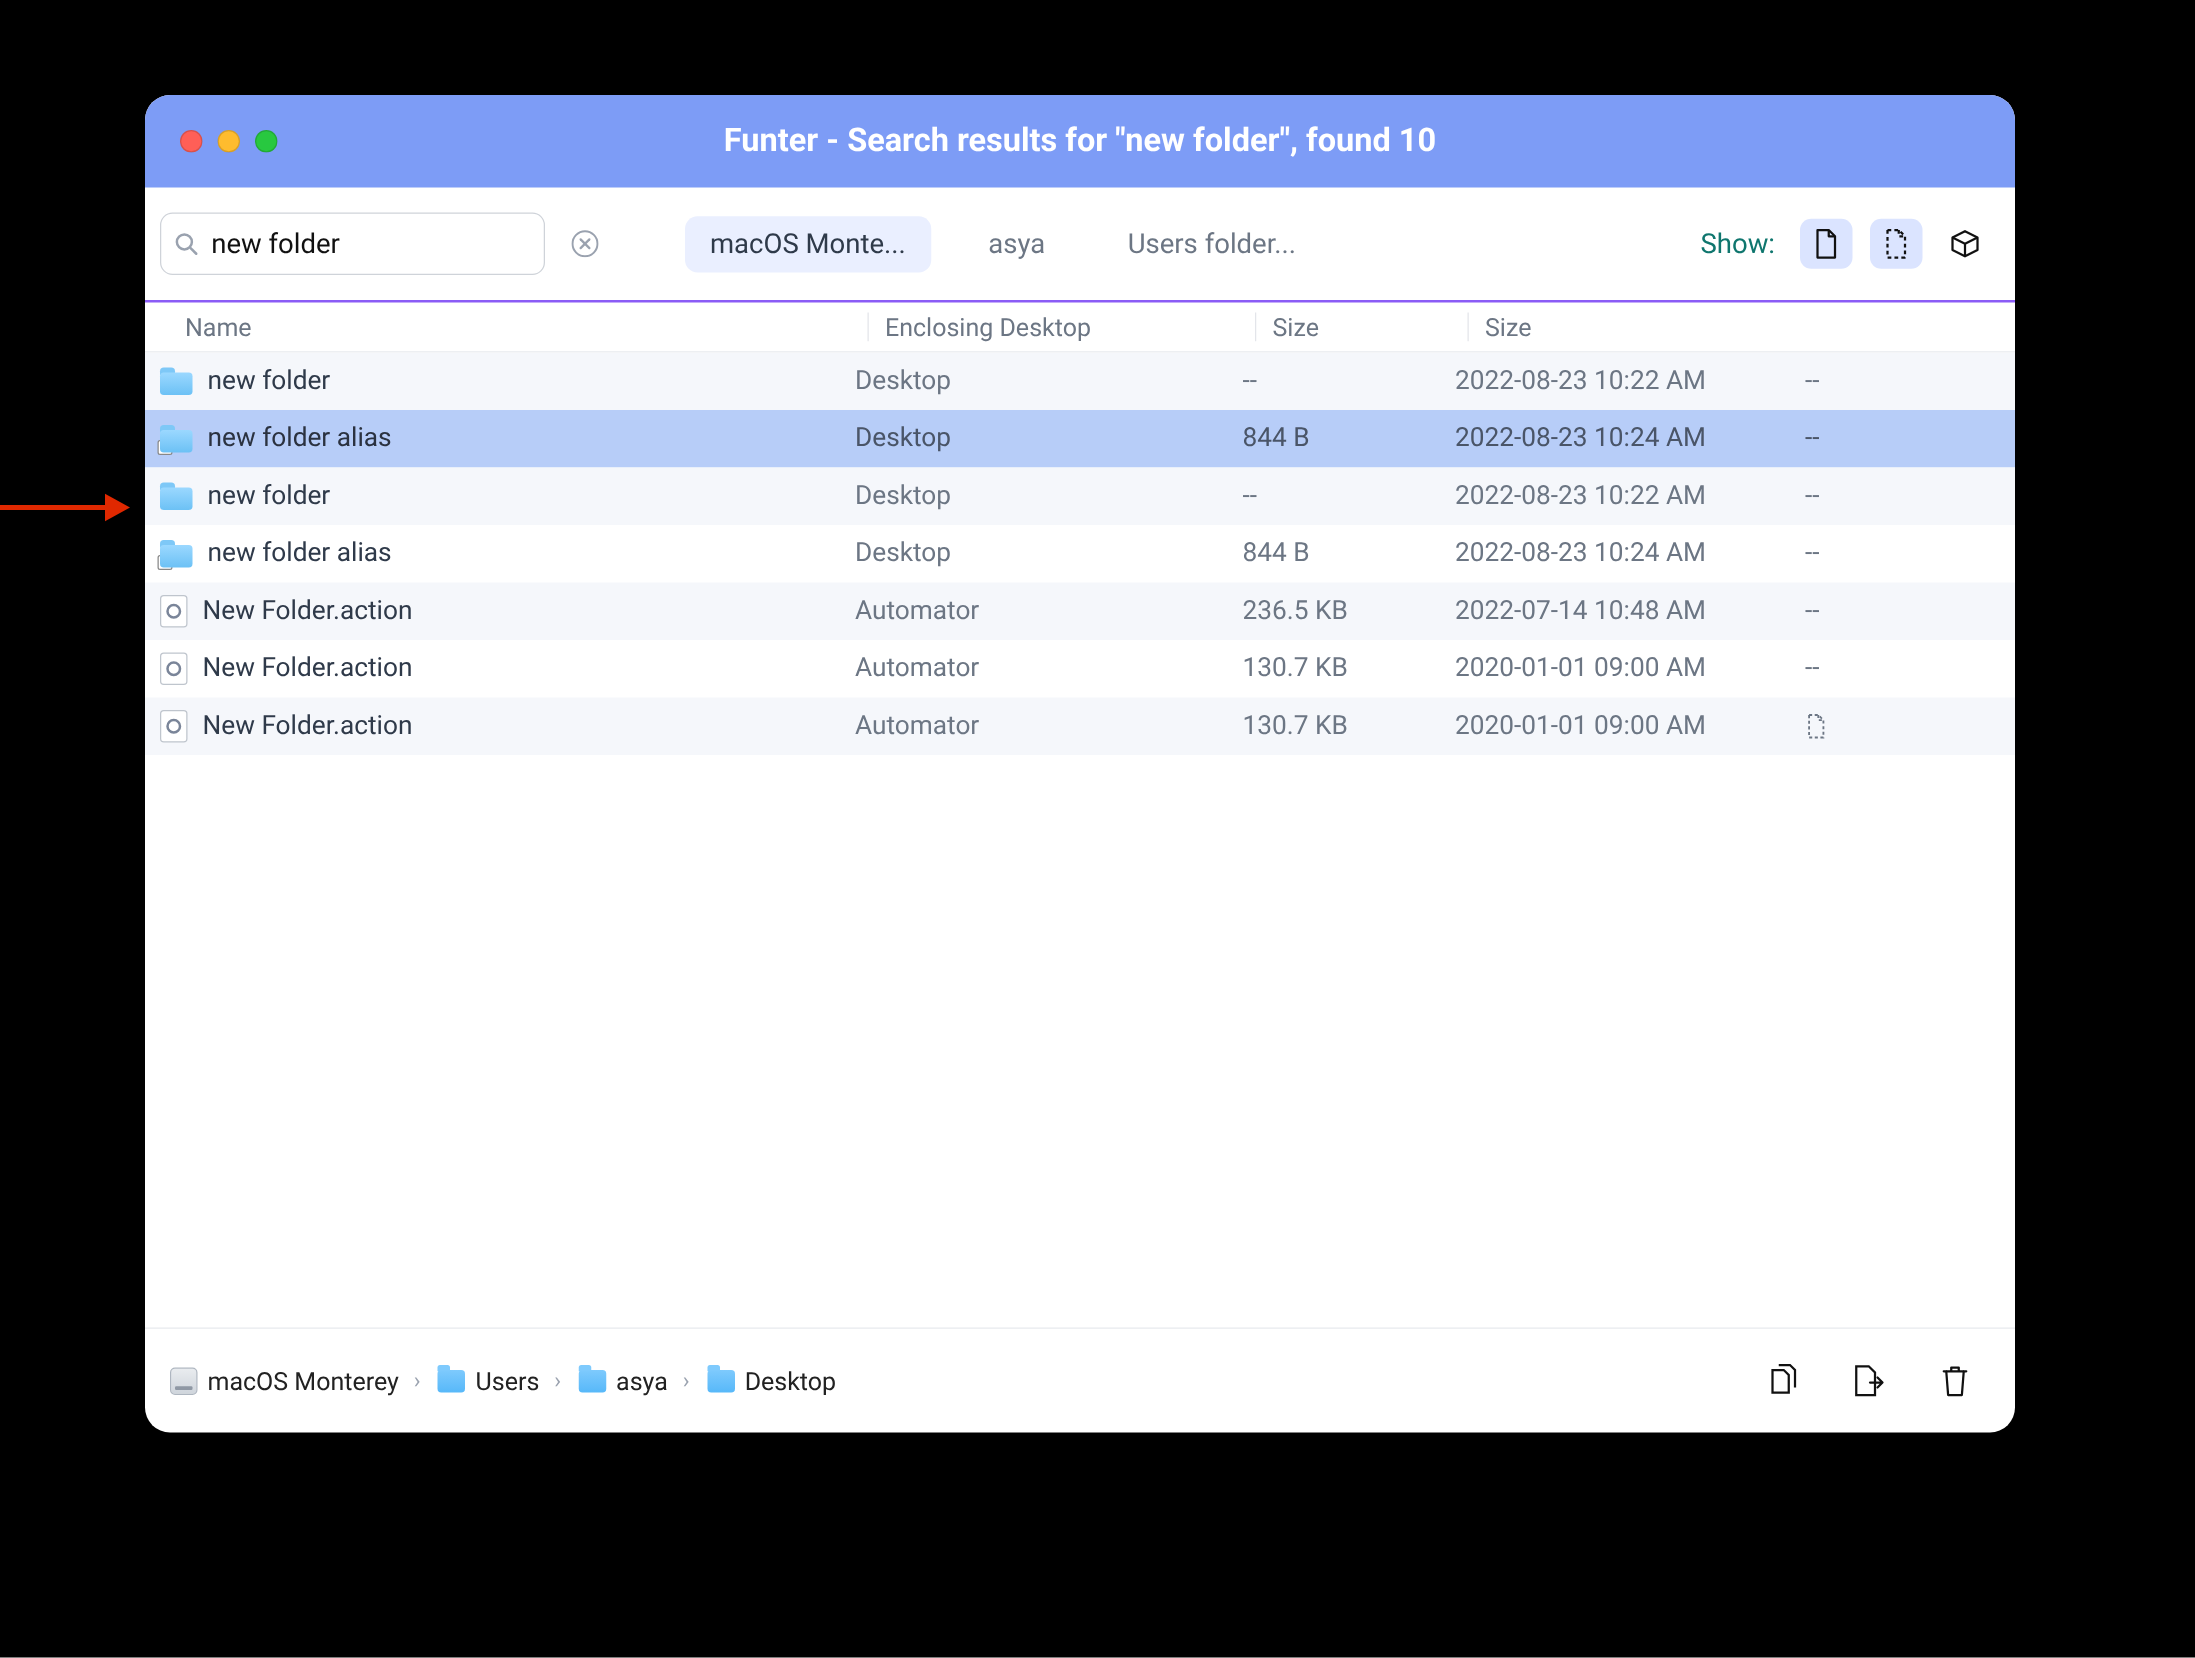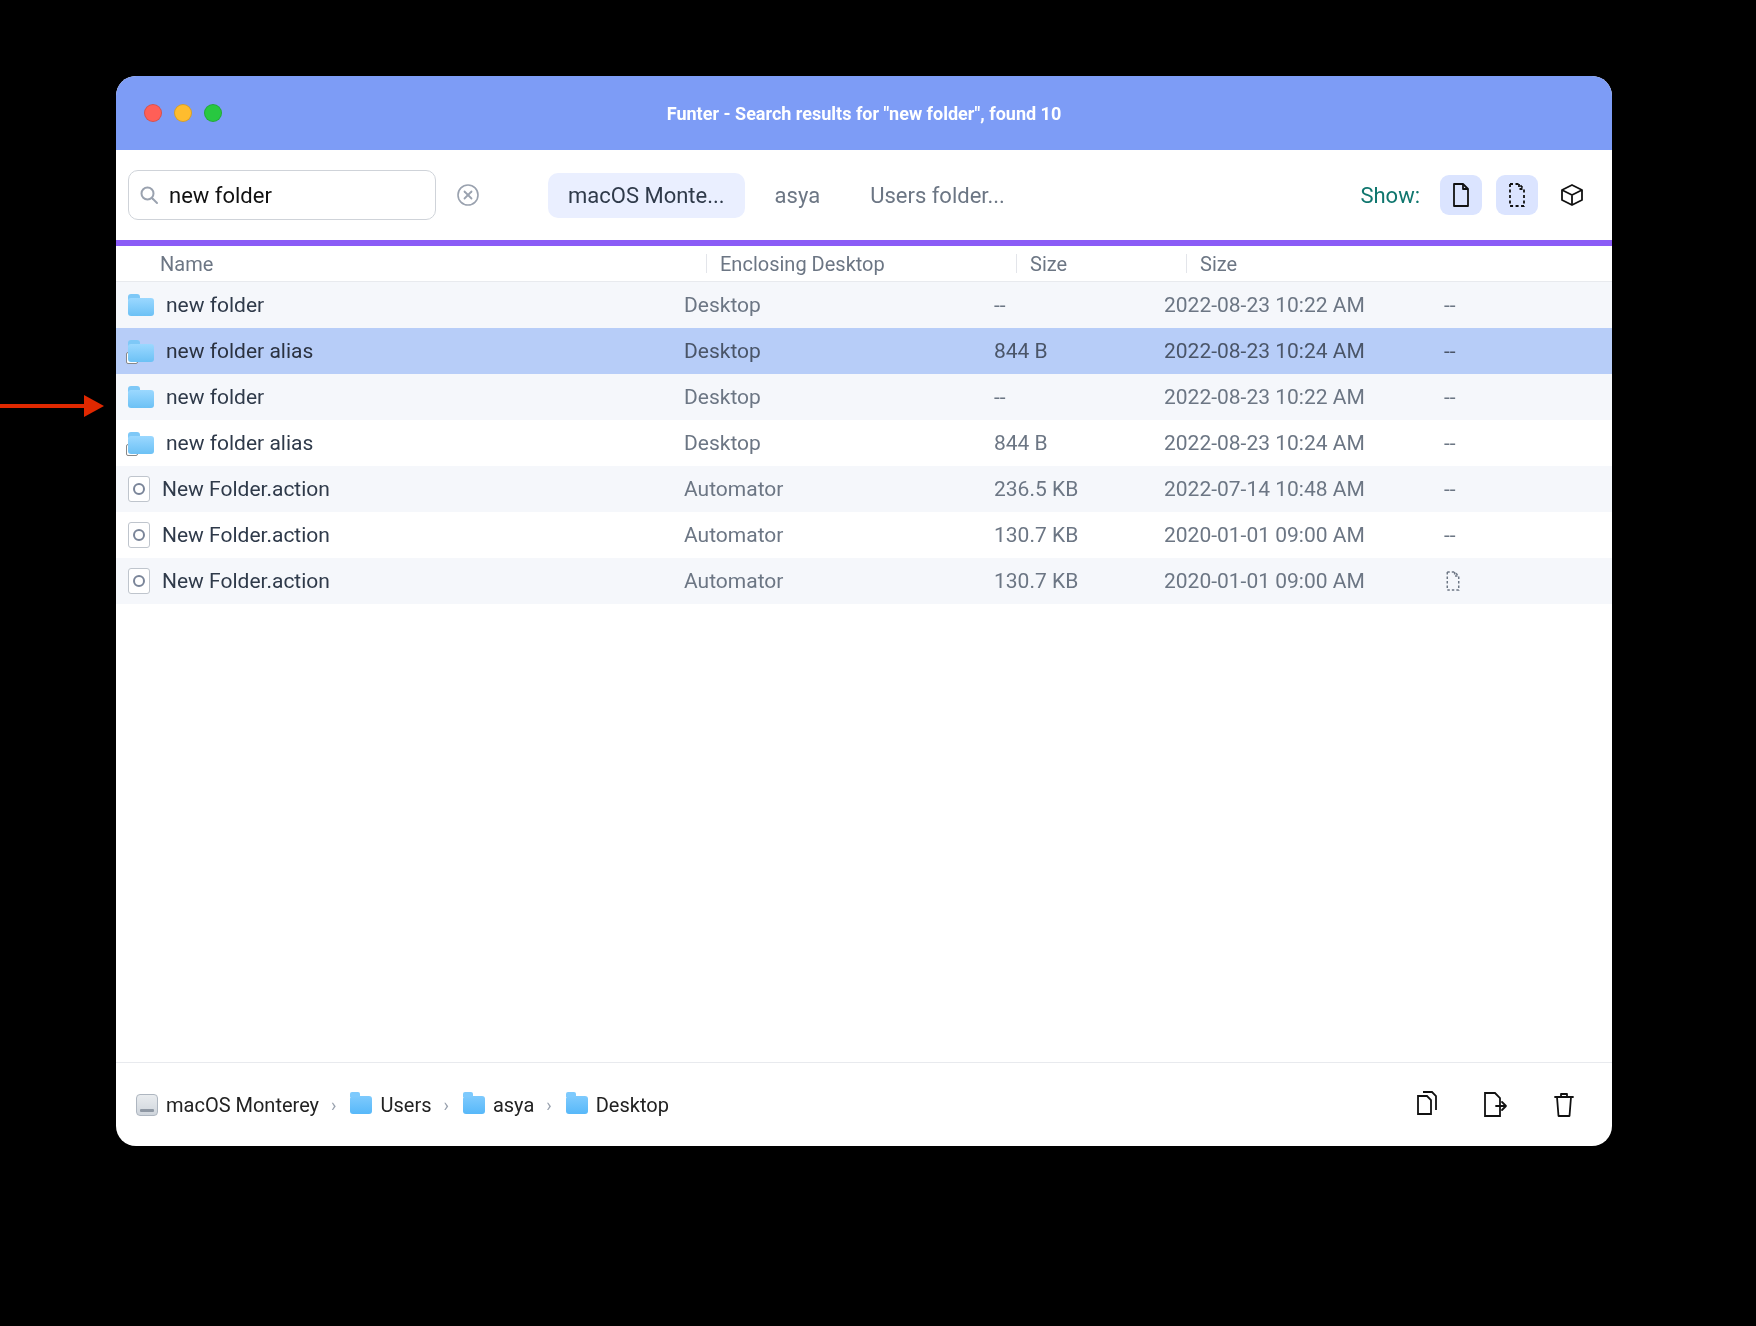--- a/index.html
+++ b/index.html
@@ -55,21 +55,21 @@
   }
   .traffic {
     display: flex; gap: 12px; align-items: center;
     position: absolute; left: 28px; top: 50%; transform: translateY(-50%);
   }
   .traffic .dot { width: 18px; height: 18px; border-radius: 50%; border: 1px solid rgba(0,0,0,0.15); }
   .dot.red { background: #ff5f57; }
   .dot.yellow { background: #febc2e; }
   .dot.green { background: #28c840; }
   .title {
-    flex: 1; text-align: center; color: #fff; font-weight: 700; font-size: 18px;
+    flex: 1; text-align: center; color: #fff; font-weight: 700; font-size: 26px;
   }
 
   .toolbar {
     height: 90px;
     background: #fff;
     display: flex;
     align-items: center;
     padding: 0 20px 0 12px;
     gap: 16px;
     border-bottom: 0;
@@ -88,21 +88,21 @@
     flex: 1; border: none; outline: none; font-size: 22px; color: #111; background: transparent;
     font-family: inherit;
   }
   .searchbox .clear {
     width: 24px; height: 24px; border-radius: 50%;
     display: flex; align-items: center; justify-content: center;
     cursor: pointer;
   }
 
   .scope-tabs {
-    display: flex; align-items: center; gap: 10px;
+    display: flex; align-items: center; gap: 26px;
     margin-left: 96px;
   }
   .scope-tab {
     font-size: 22px; color: #6c7684; padding: 10px 20px; border-radius: 10px; cursor: pointer;
     white-space: nowrap;
   }
   .scope-tab.active { background: #eaefff; color: #2f3a4a; }
 
   .toolbar-right {
     margin-left: auto; display: flex; align-items: center; gap: 14px;
@@ -120,23 +120,23 @@
 
   
   .table-wrap { flex: 1; overflow: hidden; display: flex; flex-direction: column; }
   .thead {
     display: grid;
     grid-template-columns: 560px 310px 170px 280px 110px;
     align-items: center;
     height: 42px;
     font-size: 20px;
     color: #6c7684;
-    border-top: 6px solid #8b5cf6;
+    border-top: 2px solid #8b5cf6;
     border-bottom: 1px solid #e8eaee;
-    padding-left: 40px;
+    padding-left: 28px;
   }
   .thead .th { padding-left: 4px; position: relative; height: 100%; display:flex; align-items:center;}
   .thead .th:not(:first-child)::before{
     content:""; position:absolute; left:-10px; top:8px; bottom:8px; width:1px; background:#e3e5ea;
   }
 
   .tbody { overflow-y: auto; }
   .row {
     display: grid;
     grid-template-columns: 560px 310px 170px 280px 110px;

